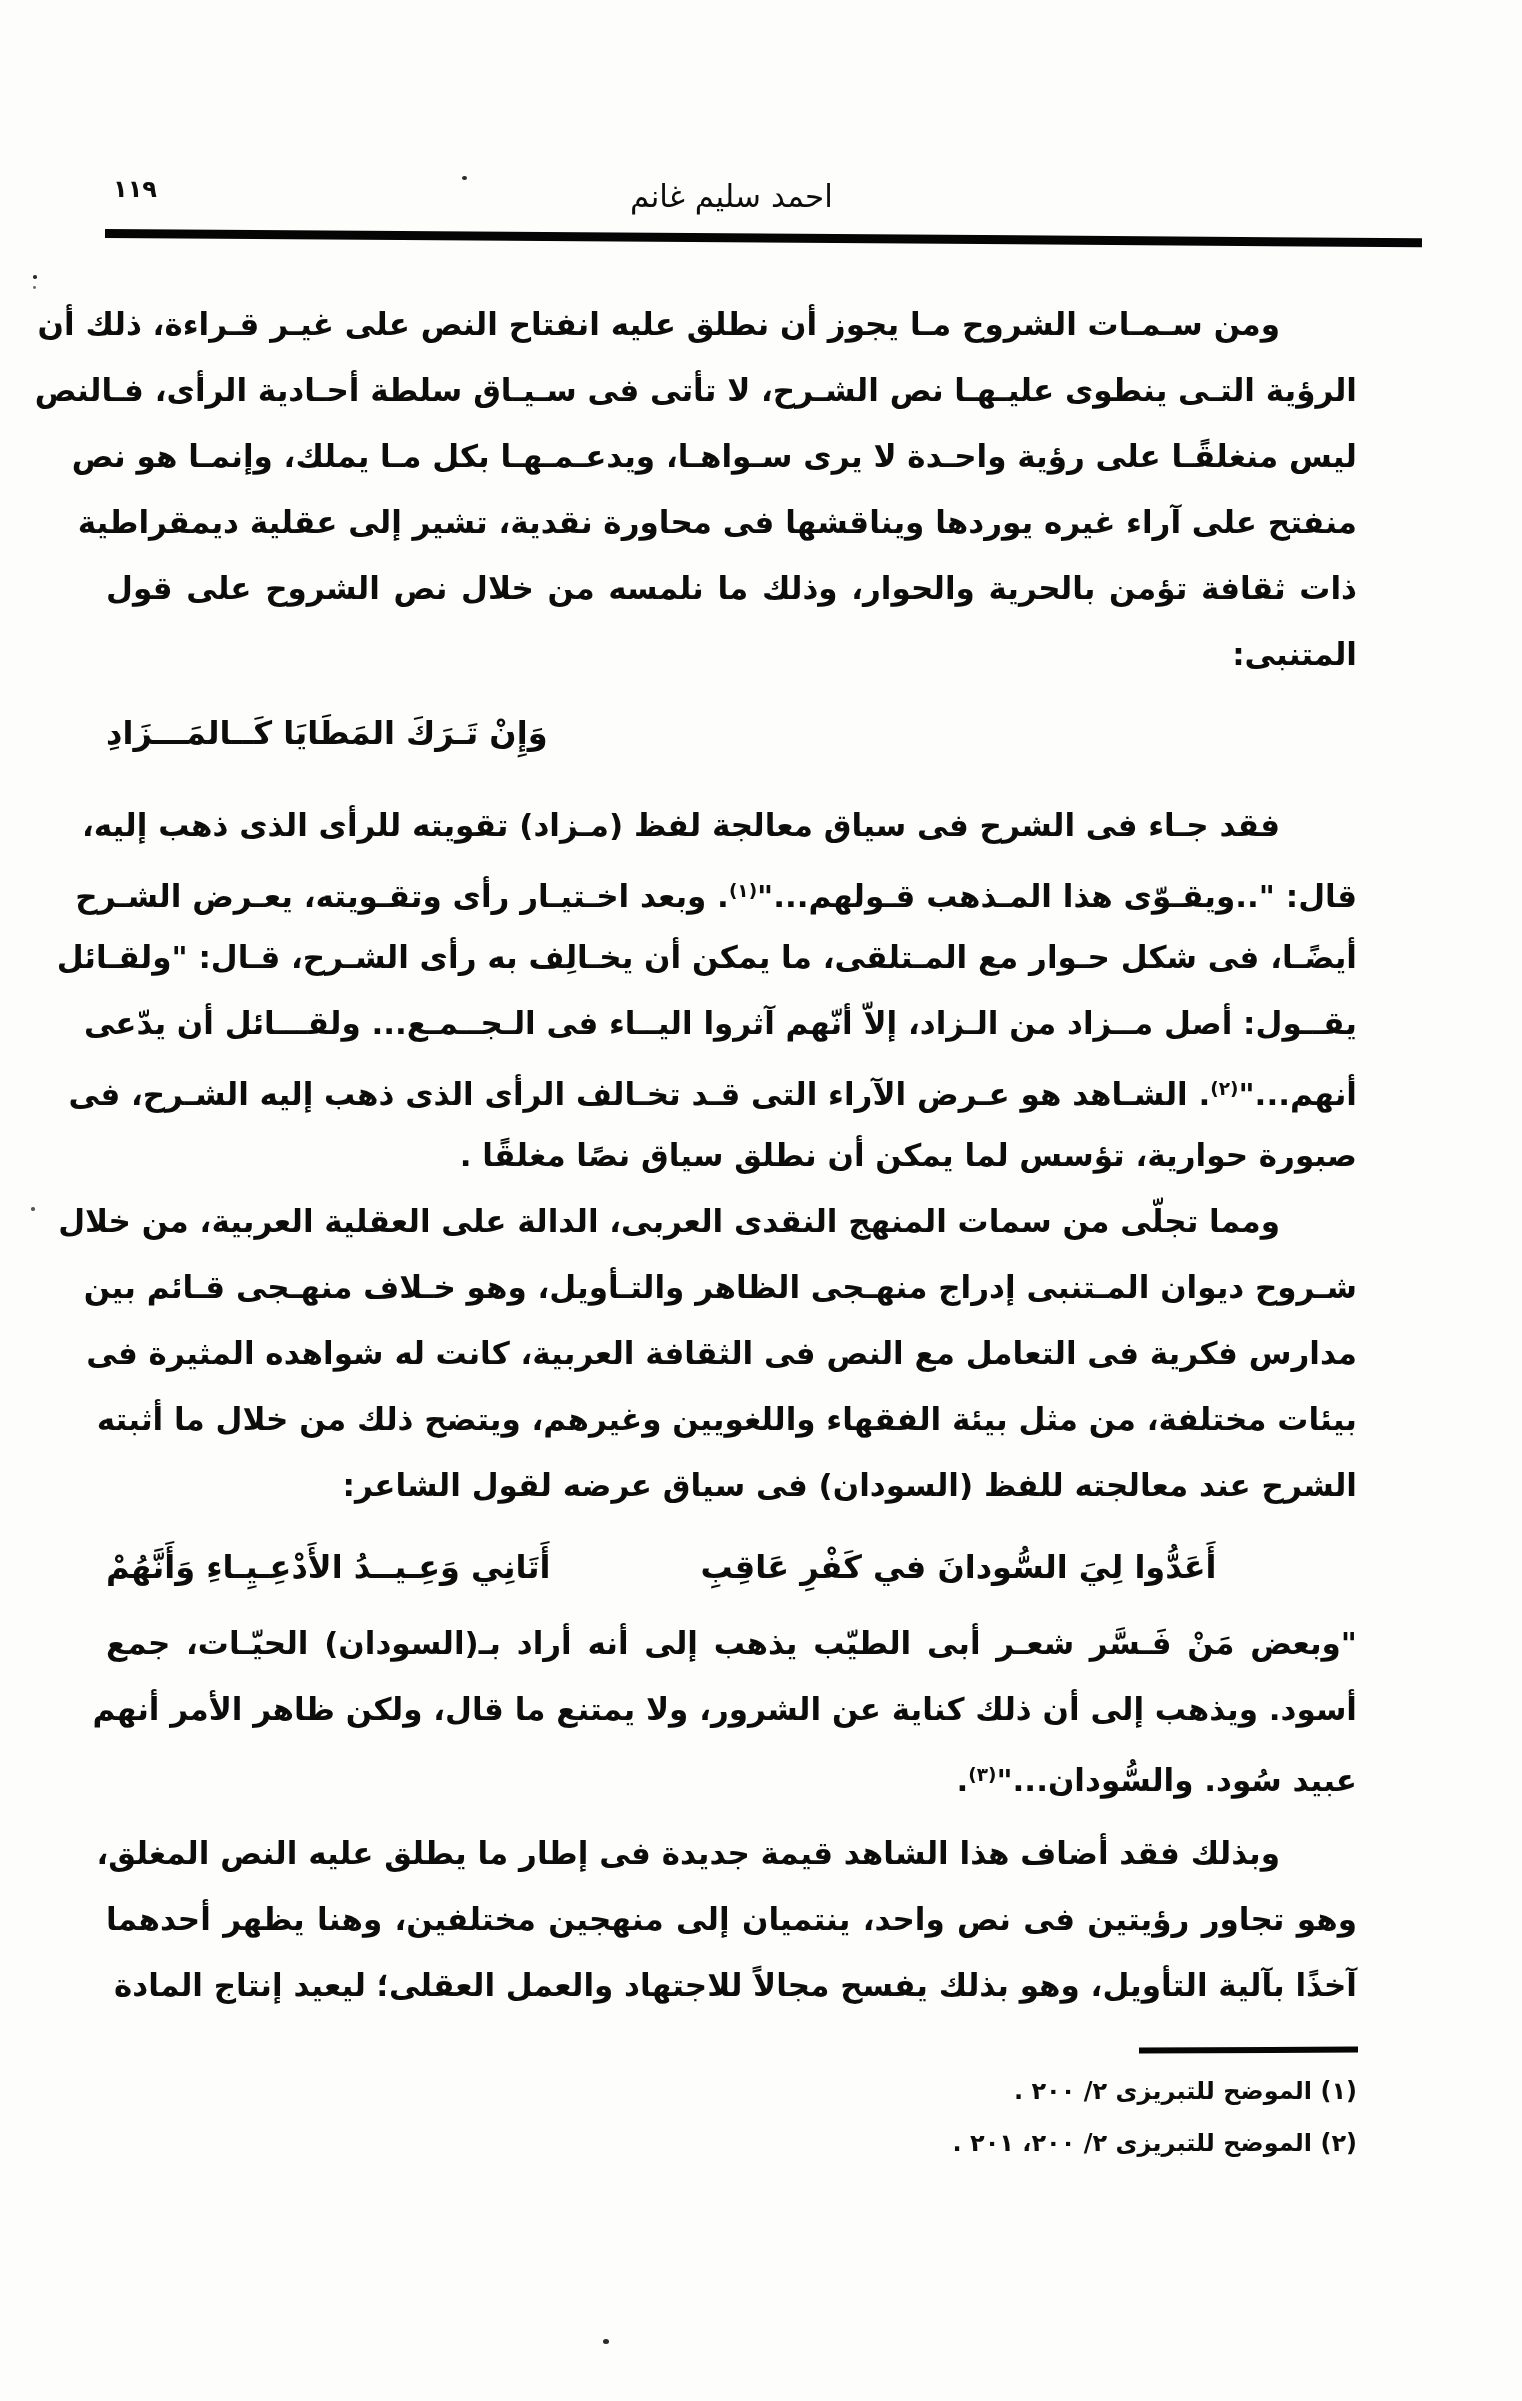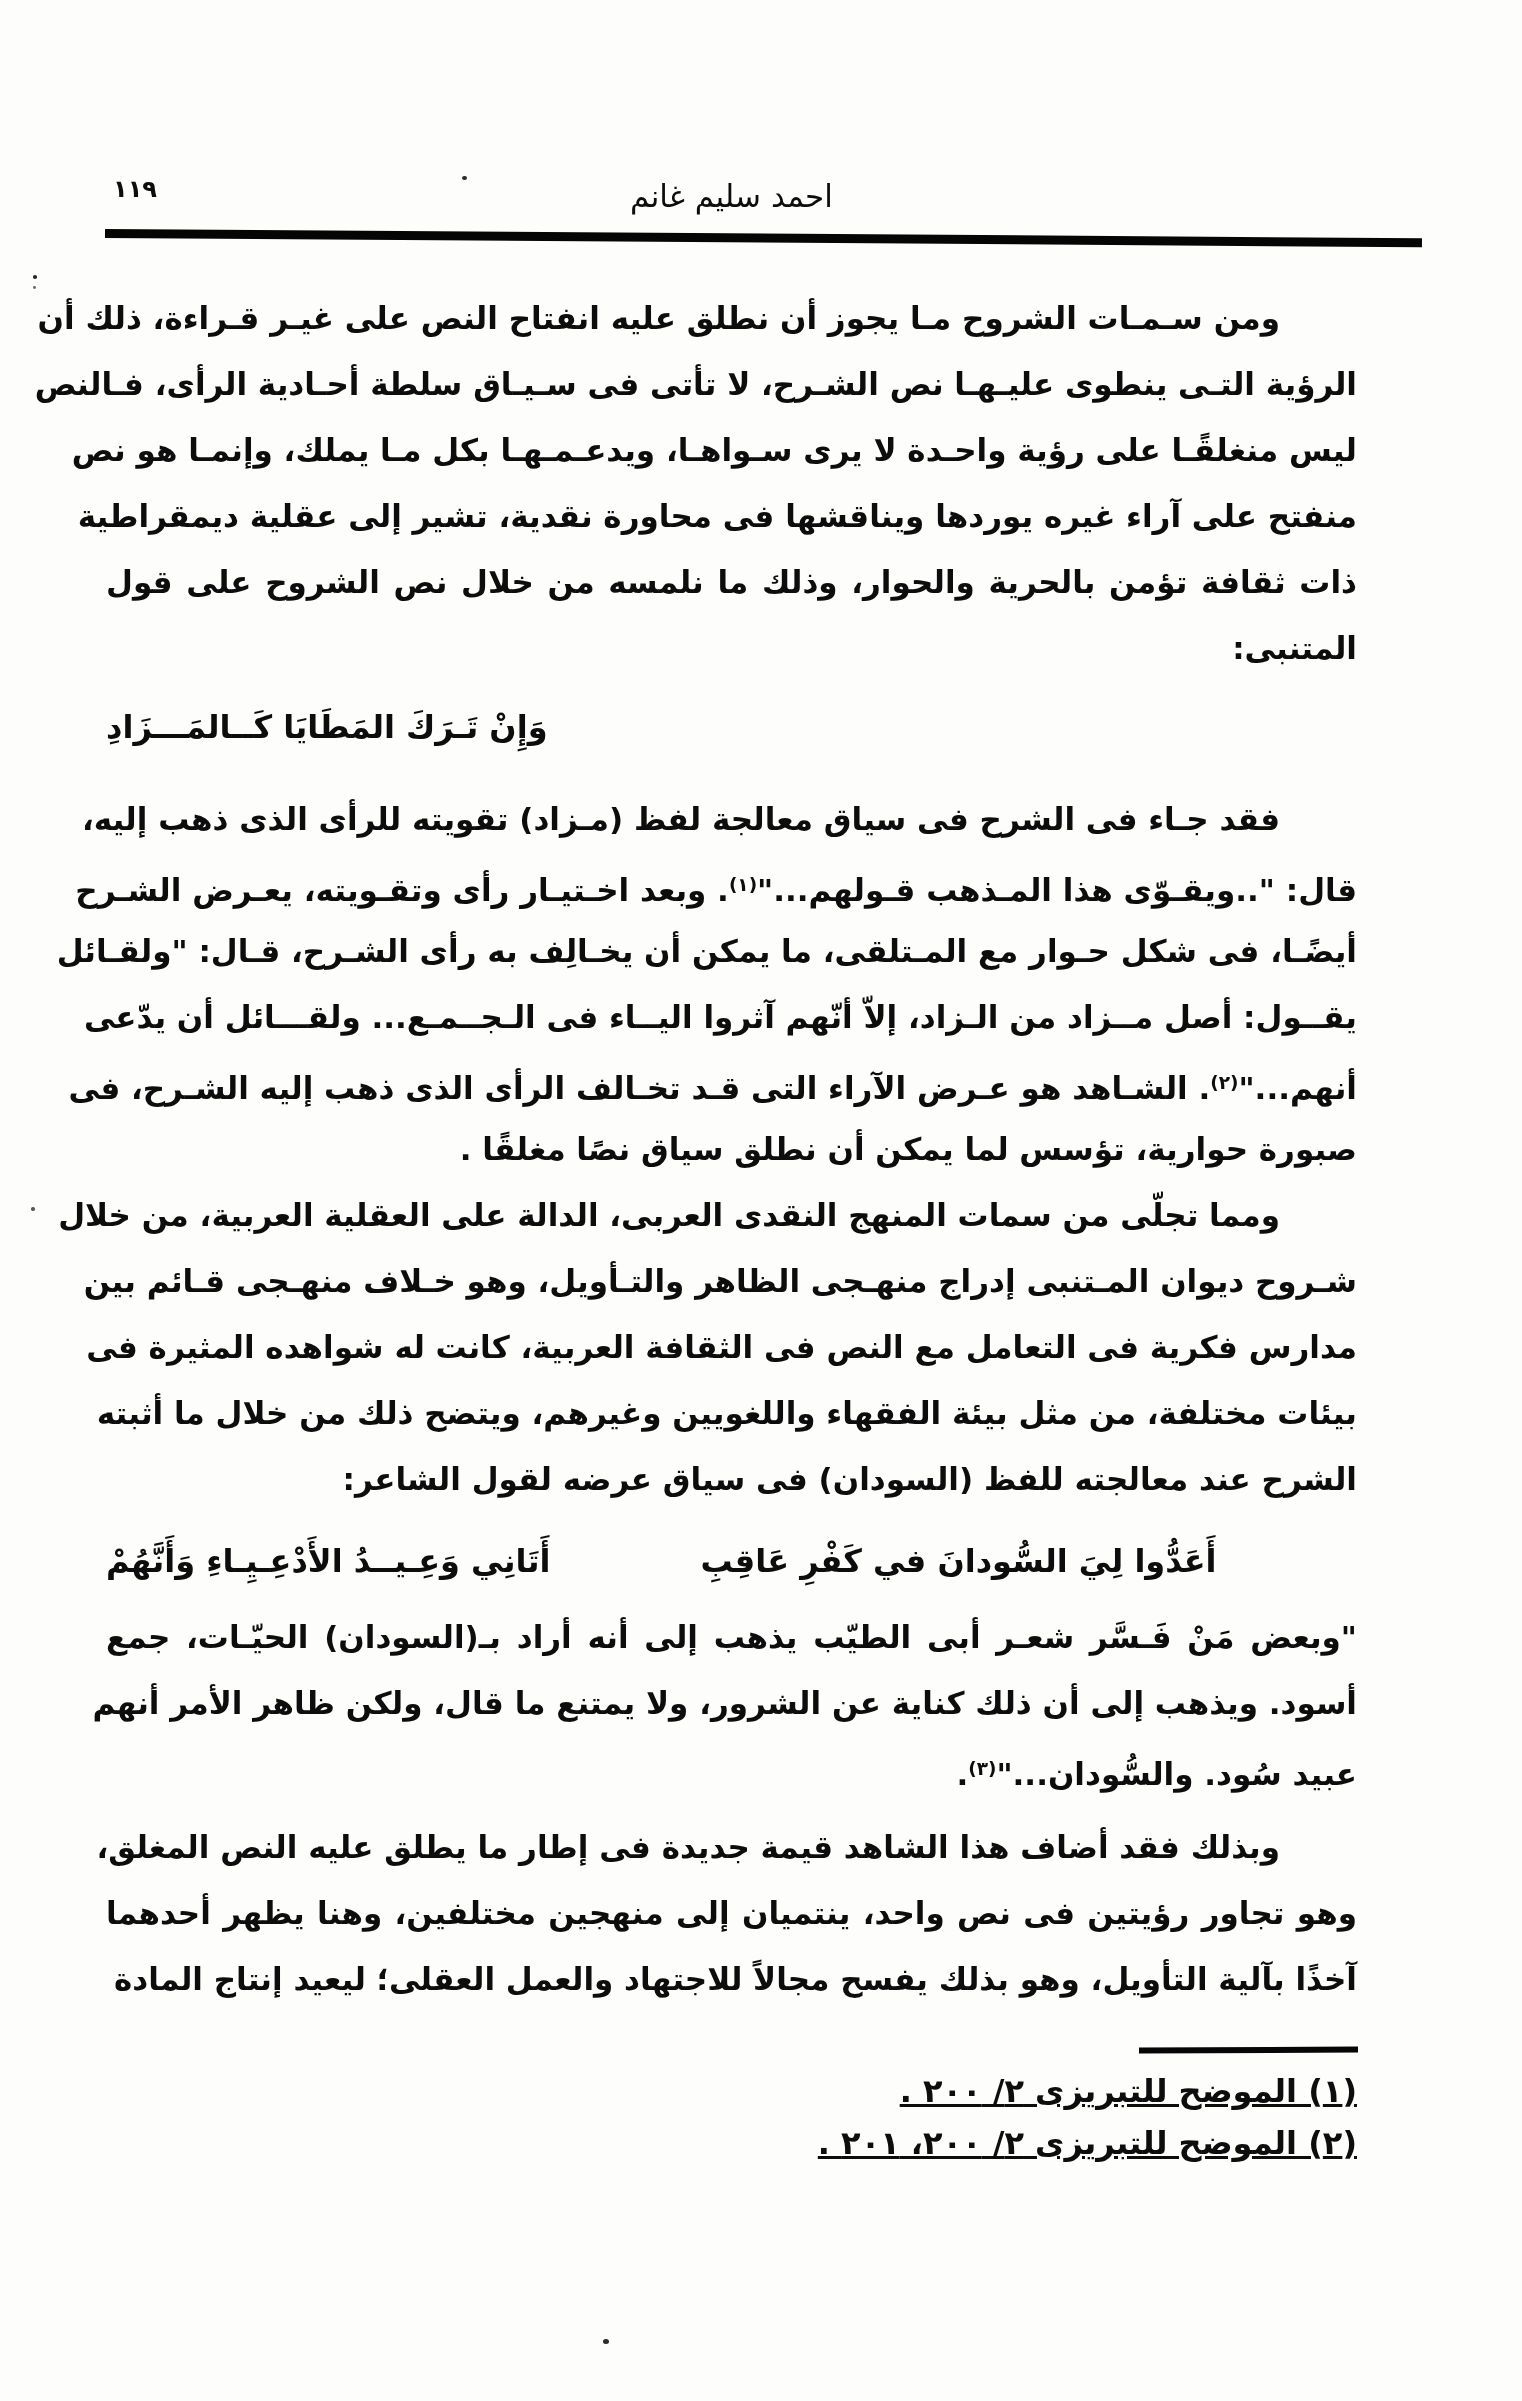--- a/index.html
+++ b/index.html
@@ -20,21 +20,21 @@
     position:absolute;top:178px;right:165px;width:1251px;
     text-align:center;font-size:31px;font-weight:normal;
   }
   .header-rule{
     position:absolute;top:229px;left:105px;width:1317px;height:9.3px;
     background:#050505;transform:rotate(0.4deg);transform-origin:left center;
   }
 
   
   .text-body{
-    position:absolute;top:285px;right:165px;width:1251px;
+    position:absolute;top:291px;right:165px;width:1251px;
     font-size:31px;font-weight:bold;line-height:66px;
     text-align:justify;
   }
   .line{
     text-align:justify;text-align-last:justify;
     height:66px;white-space:nowrap;overflow:visible;
   }
   .line.end{text-align-last:right;}
   .line.indent{padding-right:77px;}
   .fn-ref{font-size:18.5px;vertical-align:10px;font-weight:bold;}
@@ -48,21 +48,21 @@
   .verse.v1{margin:13px 84px 26px 0;gap:148px;}
   .verse.v2{margin:15.7px 66px 10.7px 0;gap:150px;}
 
   
   .footnote-rule{
     position:absolute;top:2047px;right:164px;width:219px;height:6.4px;
     background:#060606;transform:rotate(-0.3deg);
   }
   .footnotes{
     position:absolute;top:2065px;right:165px;width:713px;
-    font-size:32px;font-weight:bold;line-height:52px;text-align:right;text-decoration:underline;
+    font-size:24px;font-weight:bold;line-height:52px;text-align:right;
   }
 
   
   .speck{position:absolute;background:#2b2b2b;border-radius:50%;}
   .speck.s1{top:176px;left:462px;width:5px;height:4.3px;}
   .speck.s2{top:275px;left:33px;width:3.6px;height:3.6px;}
   .speck.s3{top:286px;left:33px;width:2.9px;height:2.9px;opacity:.7;}
   .speck.s4{top:1207px;left:31px;width:3.6px;height:3.6px;opacity:.8;}
   .speck.s5{top:2339px;left:603px;width:5.7px;height:5px;}
 </style>

